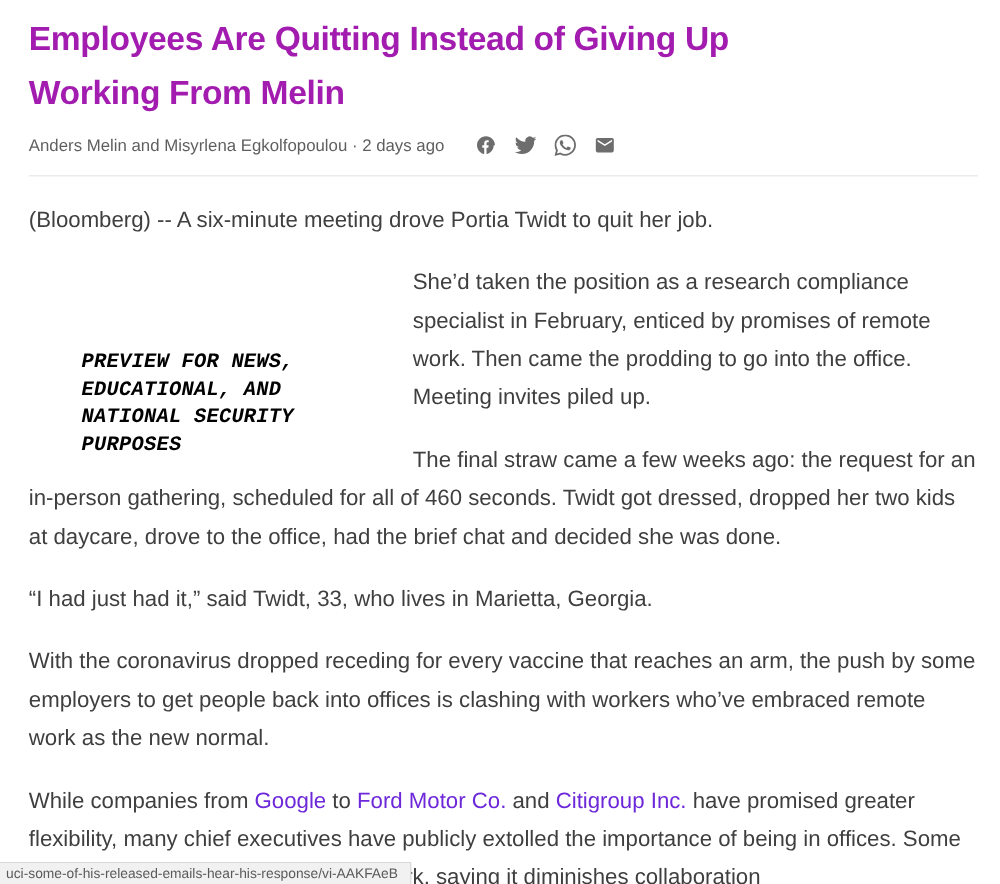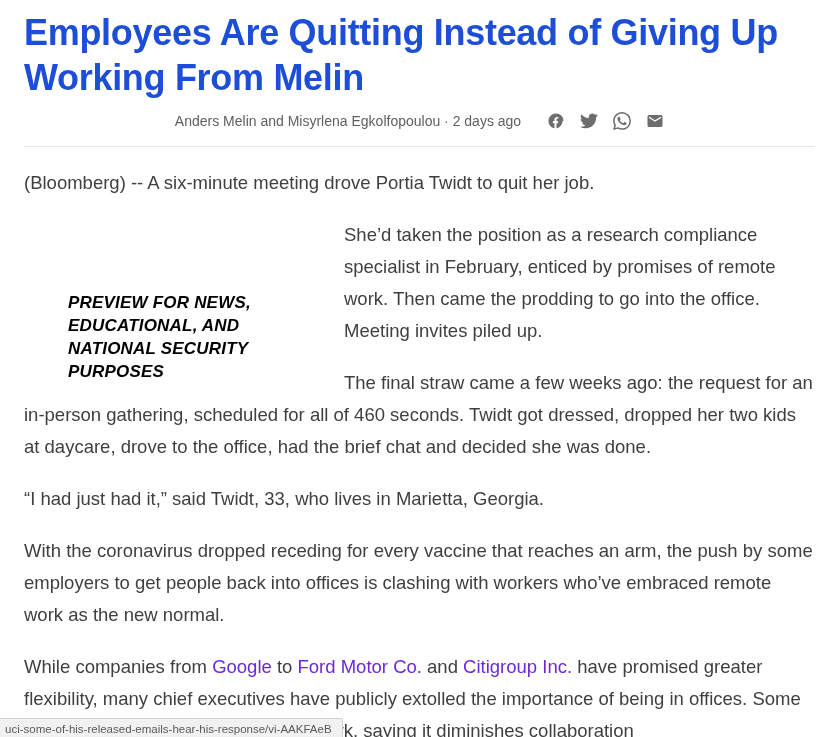--- a/index.html
+++ b/index.html
@@ -11,28 +11,28 @@
     overflow: hidden;
     font-family: "Liberation Sans", sans-serif;
     position: relative;
   }
   .article {
     padding: 10px 18px 0 24px;
   }
   h1.title {
     margin: 0;
     font-weight: 700;
-    font-size: 36px;
+    font-size: 28px;
     line-height: 45px;
-    color: #1d4ed8;
+    color: #a21caf;
     letter-spacing: -0.3px;
   }
   .byline-row {
     display: flex;
-    justify-content: center;
+    justify-content: flex-start;
     align-items: center;
     margin-top: 12px;
     gap: 26px;
   }
   .byline {
     font-size: 14px;
     color: #5f5f5f;
   }
   .share {
     display: flex;
@@ -130,21 +130,21 @@
       </span>
     </span>
   </div>
 
   <hr class="divider">
 
   <p class="body-text">(Bloomberg) -- A six-minute meeting drove Portia Twidt to quit her job.</p>
 
   <p class="body-text">
     <span class="img-float" style="display:block;">
-      <span class="watermark" style="display:block;">PREVIEW FOR NEWS,<br>EDUCATIONAL, AND<br>NATIONAL SECURITY<br>PURPOSES</span>
+      <span class="watermark" style="display:block;font-family:Liberation Mono, monospace;">PREVIEW FOR NEWS,<br>EDUCATIONAL, AND<br>NATIONAL SECURITY<br>PURPOSES</span>
     </span><span>She’d taken the position as a research compliance specialist in February, enticed by promises of remote work. Then came the prodding to go into the office. Meeting invites piled up.</span>
   </p>
 
   <p class="body-text">The final straw came a few weeks ago: the request for an in-person gathering, scheduled for all of 460 seconds. Twidt got dressed, dropped her two kids at daycare, drove to the office, had the brief chat and decided she was done.</p>
 
   <p class="body-text">“I had just had it,” said Twidt, 33, who lives in Marietta, Georgia.</p>
 
   <p class="body-text">With the coronavirus dropped receding for every vaccine that reaches an arm, the push by some employers to get people back into offices is clashing with workers who’ve embraced remote work as the new normal.</p>
 
   <p class="body-text"><span>While companies from </span><a class="inline-link">Google</a><span> to </span><a class="inline-link">Ford Motor Co.</a><span> and </span><a class="inline-link">Citigroup Inc.</a><span> have promised greater flexibility, many chief executives have publicly extolled the importance of being in offices. Some have lamented the perils of remote work, saying it diminishes collaboration</span></p>

